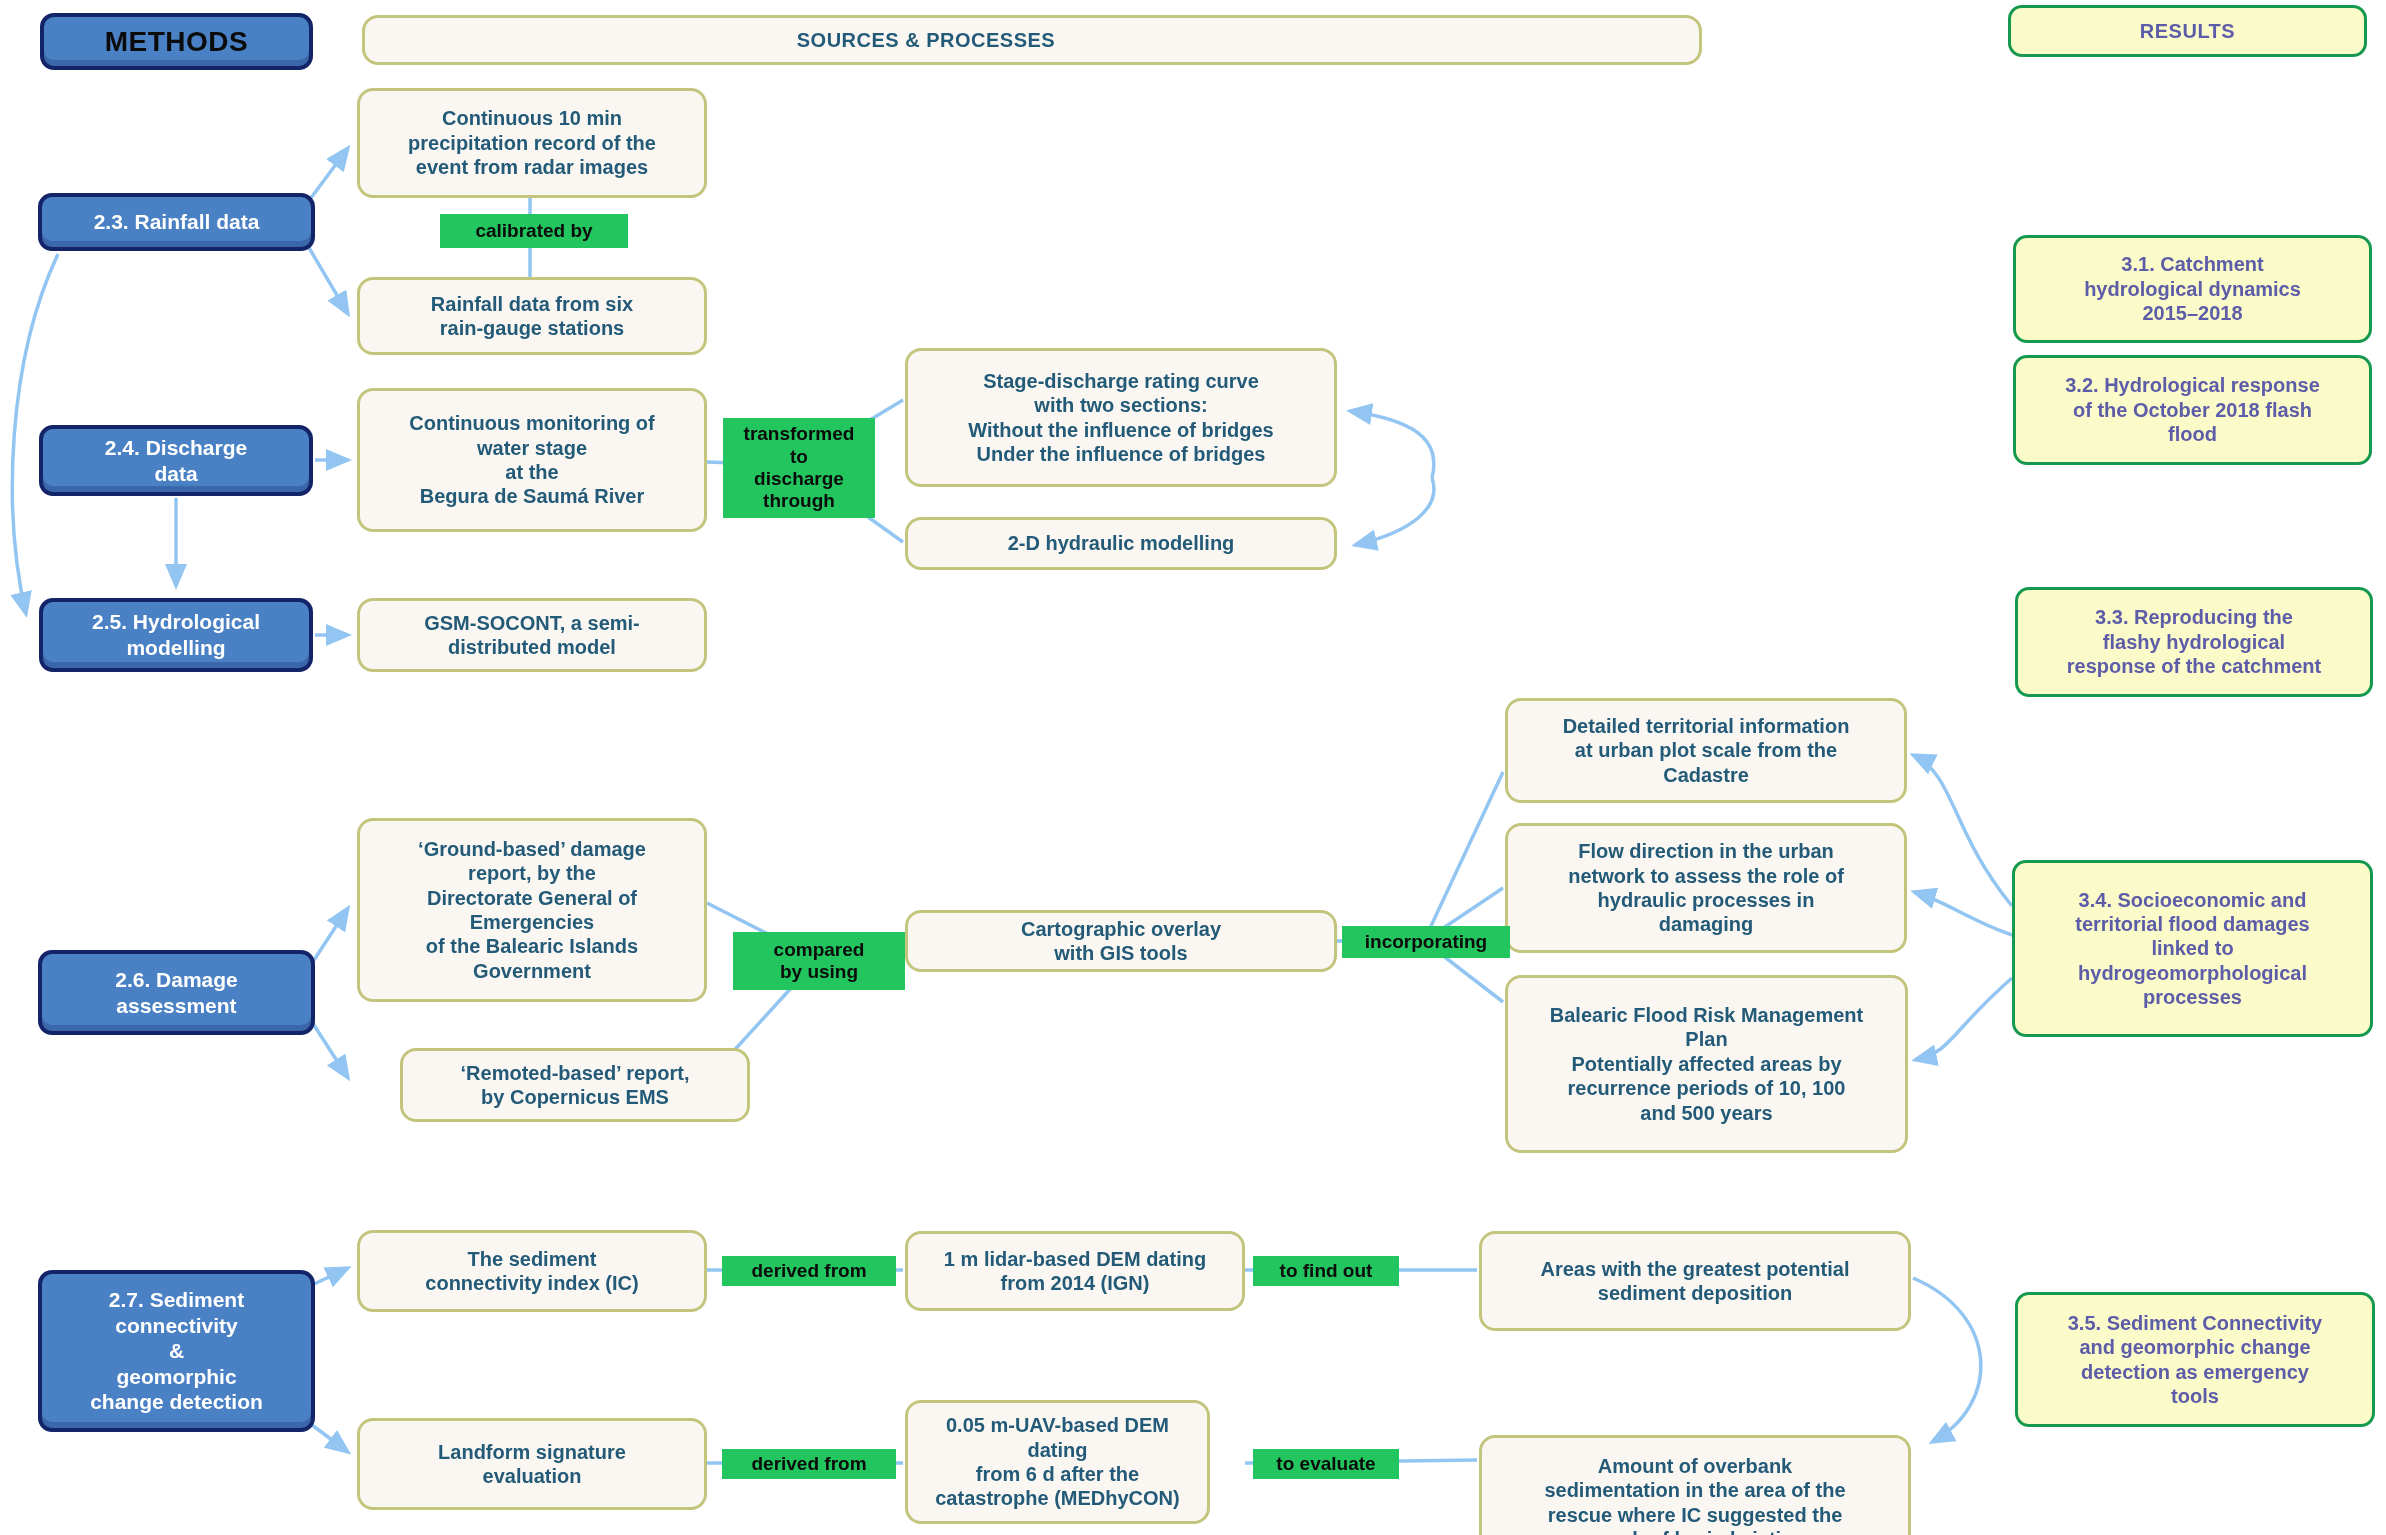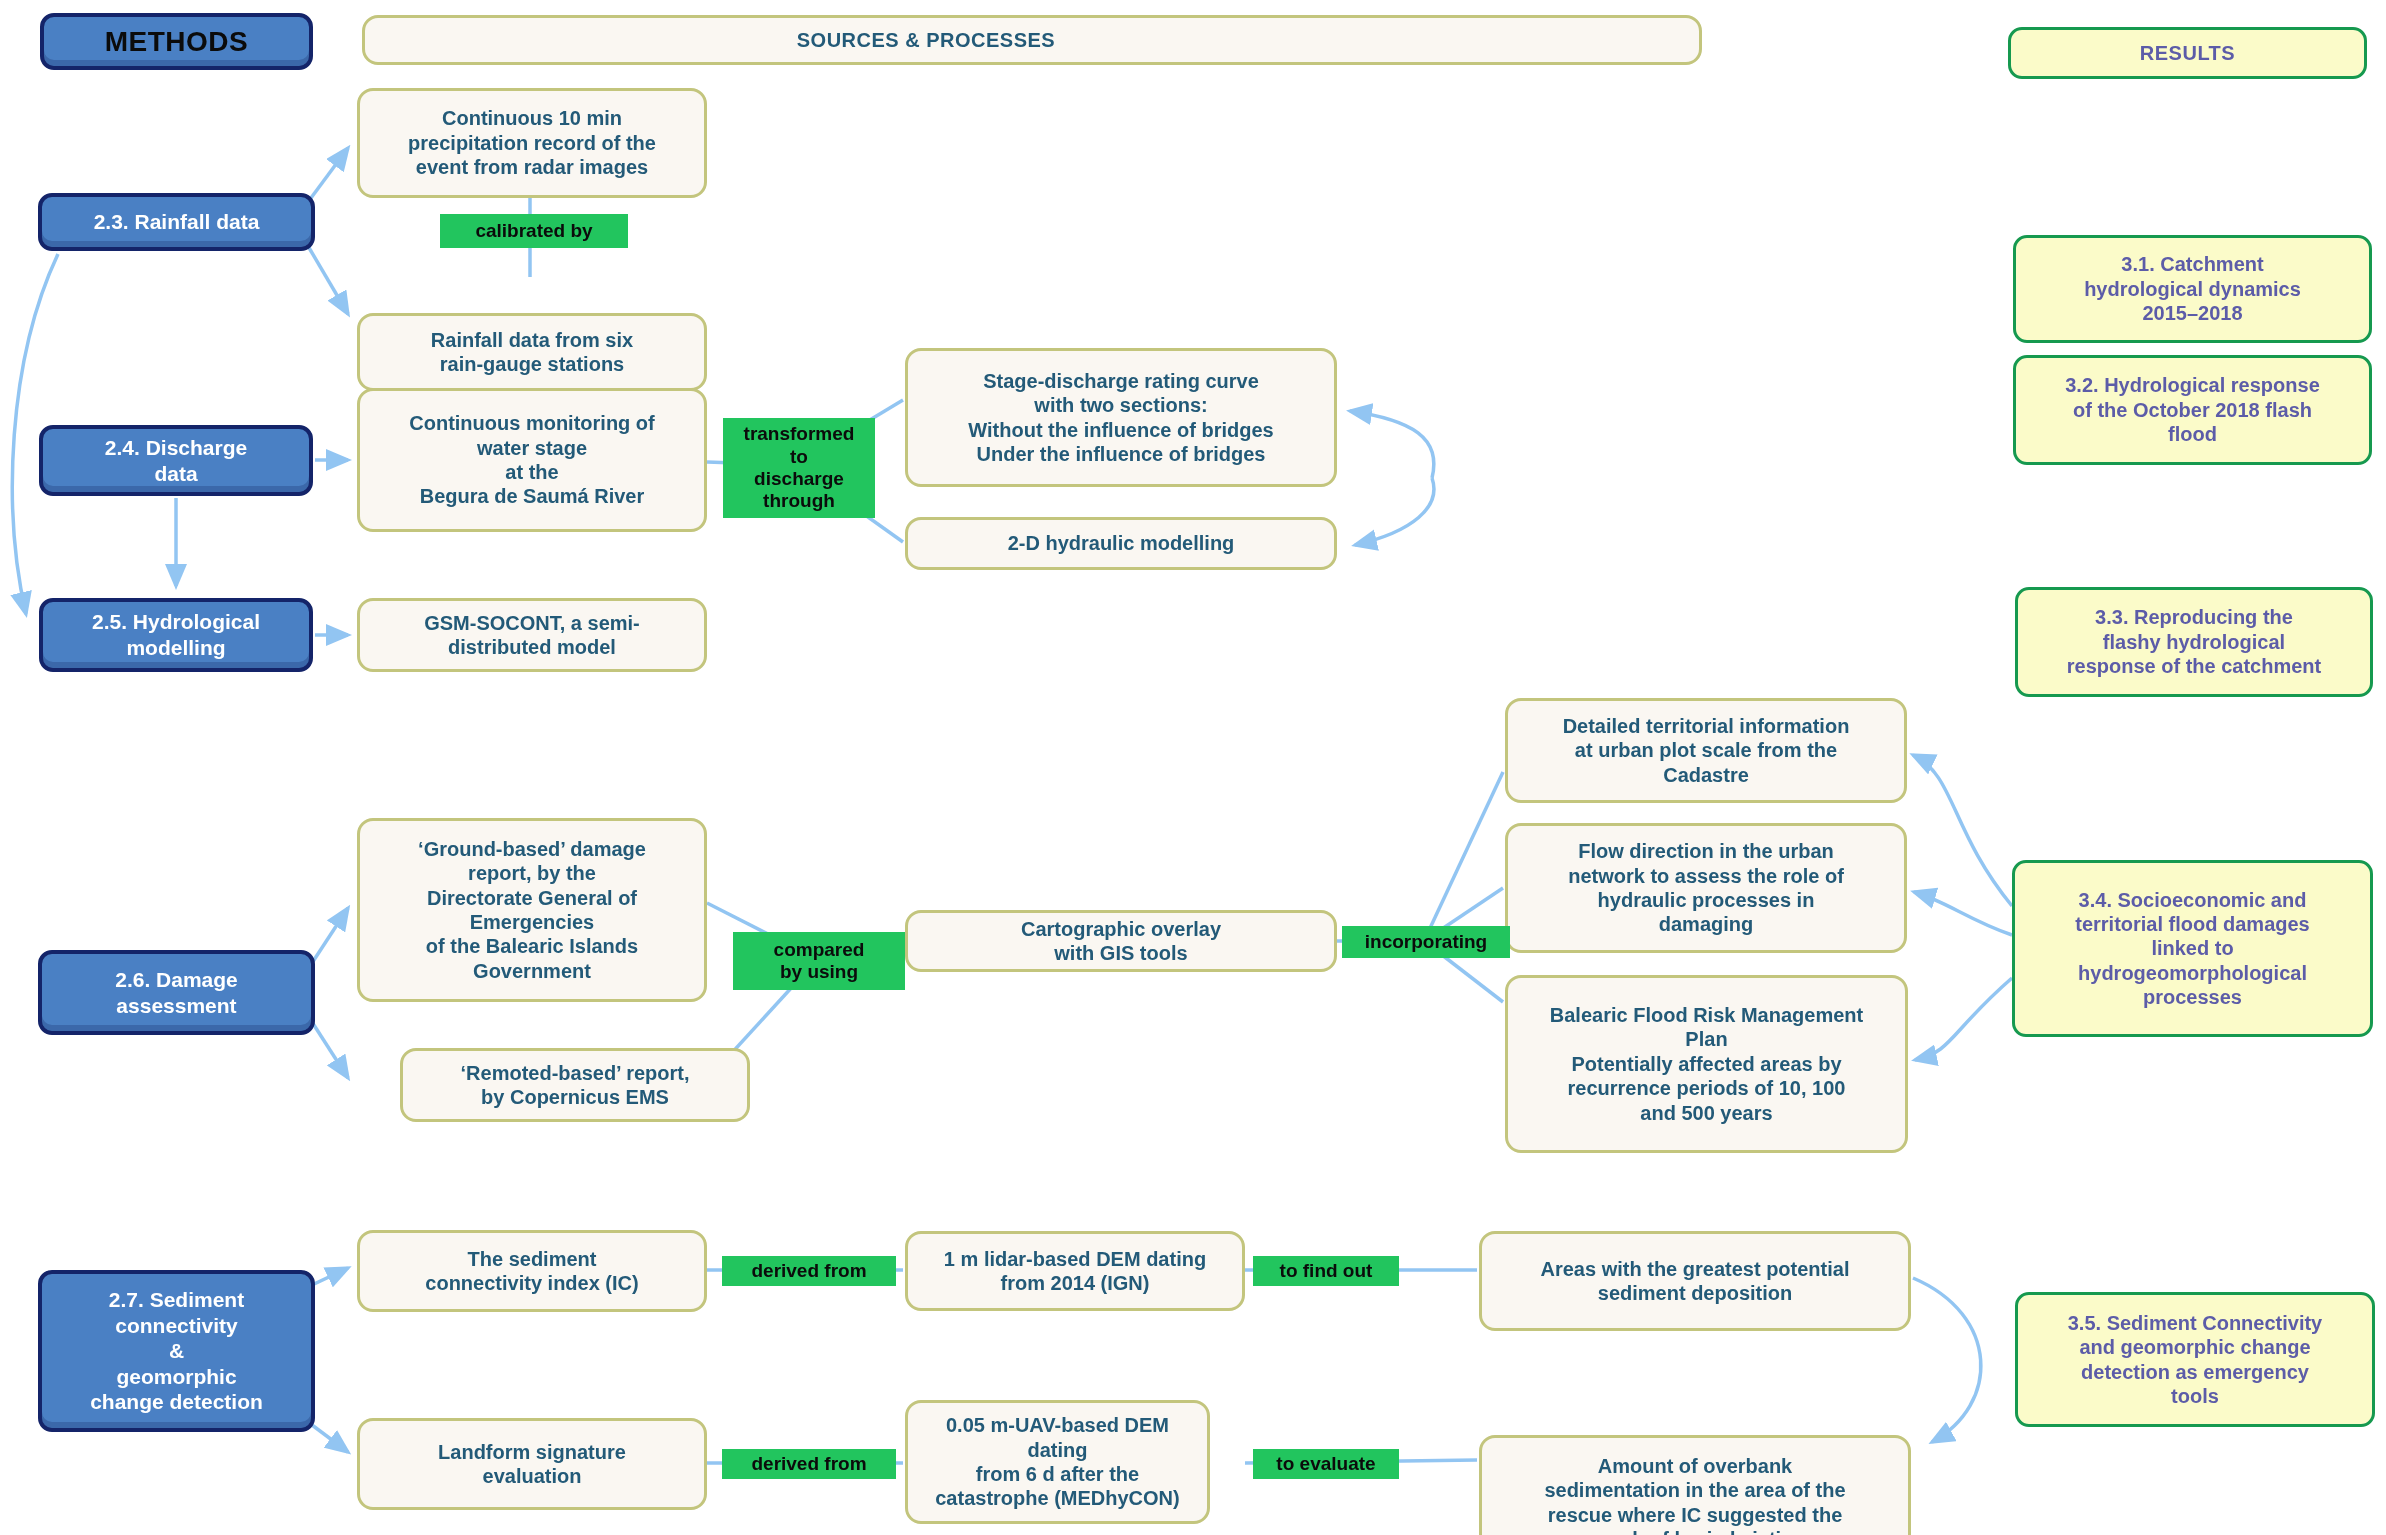--- a/index.html
+++ b/index.html
@@ -82,21 +82,21 @@
     <path class="wire" marker-end="url(#ah)" d="M 312,1425 L 348,1452"></path>
     <path class="wire" marker-end="url(#ah)" d="M 1913,1278 C 2000,1315 2000,1405 1932,1442"></path>
   </svg>
 
   <div class="box method header" style="left:40px;top:13px;width:273px;height:57px;">
     <span class="txt">METHODS</span>
   </div>
   <div class="box source header" style="left:362px;top:15px;width:1340px;height:50px;padding-right:220px;">
     <span class="txt">SOURCES &amp; PROCESSES</span>
   </div>
-  <div class="box result header" style="left:2008px;top:27px;width:359px;height:52px;">
+  <div class="box result header" style="left:2008px;top:5px;width:359px;height:52px;">
     <span class="txt">RESULTS</span>
   </div>
 
   <div class="box method" style="left:38px;top:193px;width:277px;height:58px;">
     <span class="txt">2.3. Rainfall data</span>
   </div>
   <div class="box method" style="left:39px;top:425px;width:274px;height:71px;">
     <span class="txt">2.4. Discharge
 data</span>
   </div>
@@ -114,21 +114,21 @@
 &amp;
 geomorphic
 change detection</span>
   </div>
 
   <div class="box source" style="left:357px;top:88px;width:350px;height:110px;">
     <span class="txt">Continuous 10 min
 precipitation record of the
 event from radar images</span>
   </div>
-  <div class="box source" style="left:357px;top:277px;width:350px;height:78px;margin-top:36px;">
+  <div class="box source" style="left:357px;top:277px;width:350px;height:78px;">
     <span class="txt">Rainfall data from six
 rain-gauge stations</span>
   </div>
   <div class="box source" style="left:357px;top:388px;width:350px;height:144px;">
     <span class="txt">Continuous monitoring of
 water stage
 at the
 Begura de Saumá River</span>
   </div>
   <div class="box source" style="left:357px;top:598px;width:350px;height:74px;">

